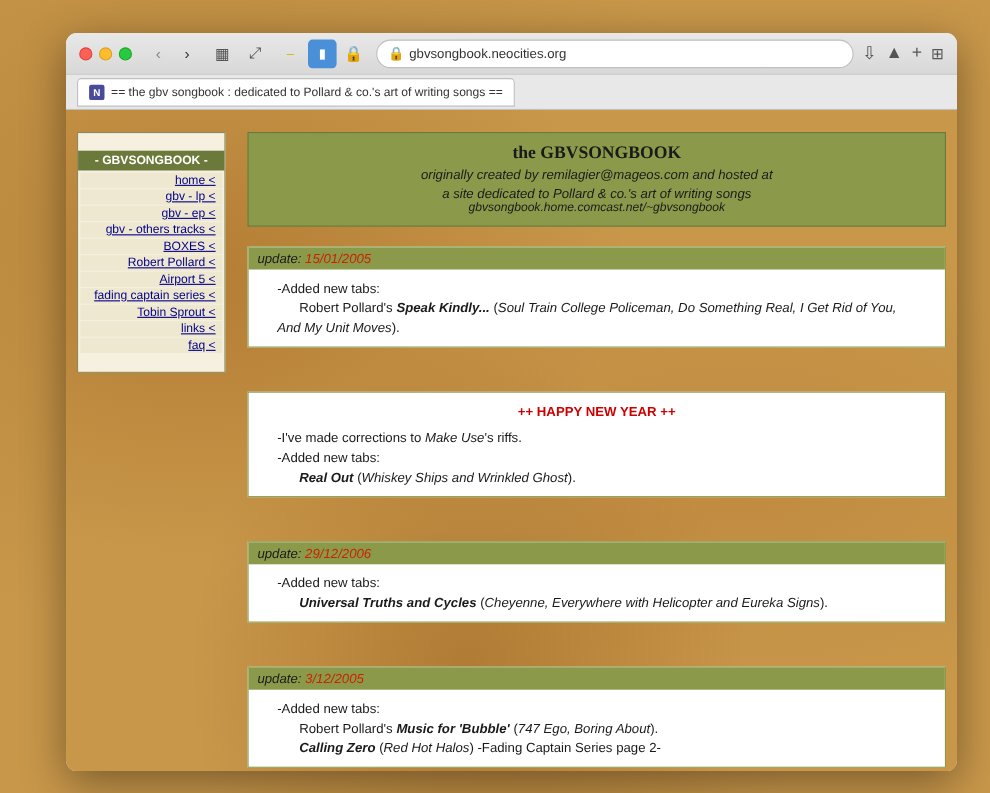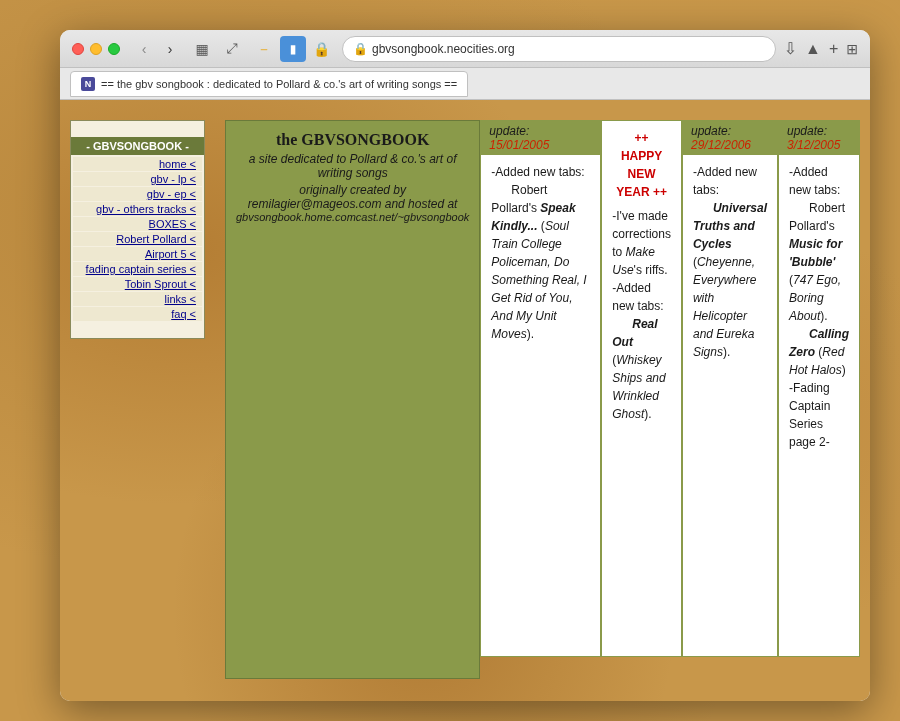--- a/index.html
+++ b/index.html
@@ -225,22 +225,22 @@
       text-decoration: underline;
       background: #eee8d0;
       margin: 1px 2px;
       display: block;
     }
 
     
     .main-content {
       flex: 1;
       display: flex;
-      flex-direction: row;
-      gap: 0;
+      flex-direction: column;
+      gap: 16px;
     }
 
     .site-header {
       text-align: center;
       padding: 10px;
       background: #8a9a4a;
       border: 1px solid #6a7a3a;
       margin-bottom: 2px;
     }
 
@@ -300,21 +300,21 @@
       color: #1a1a1a;
     }
 
     .update-date {
       color: #cc2200;
       font-style: italic;
       font-weight: normal;
     }
 
     .update-body {
-      padding: 8px 10px;
+      padding: 8px 26px;
       font-size: 12px;
       color: #1a1a1a;
       line-height: 1.5;
     }
 
     .update-body .album-title {
       font-weight: bold;
       font-style: italic;
     }
 
@@ -395,22 +395,22 @@
         <a class="sidebar-item" href="#">Tobin Sprout &lt;</a>
         <a class="sidebar-item" href="#">links &lt;</a>
         <a class="sidebar-item" href="#">faq &lt;</a>
       </div>
     </div>
 
     <div class="main-content">
 
       <div class="site-header">
         <div class="site-title">the GBVSONGBOOK</div>
+        <div class="site-subtitle">originally created by remilagier@mageos.com and hosted at</div>
         <div class="site-subtitle">a site dedicated to Pollard &amp; co.'s art of writing songs</div>
-        <div class="site-subtitle">originally created by remilagier@mageos.com and hosted at</div>
         <div class="site-url">gbvsongbook.home.comcast.net/~gbvsongbook</div>
       </div>
 
 
       <div class="update-block">
         <div class="update-header">
           <span><i>update: <span class="update-date">15/01/2005</span></i></span>
         </div>
         <div class="update-body">
           -Added new tabs:<br>

